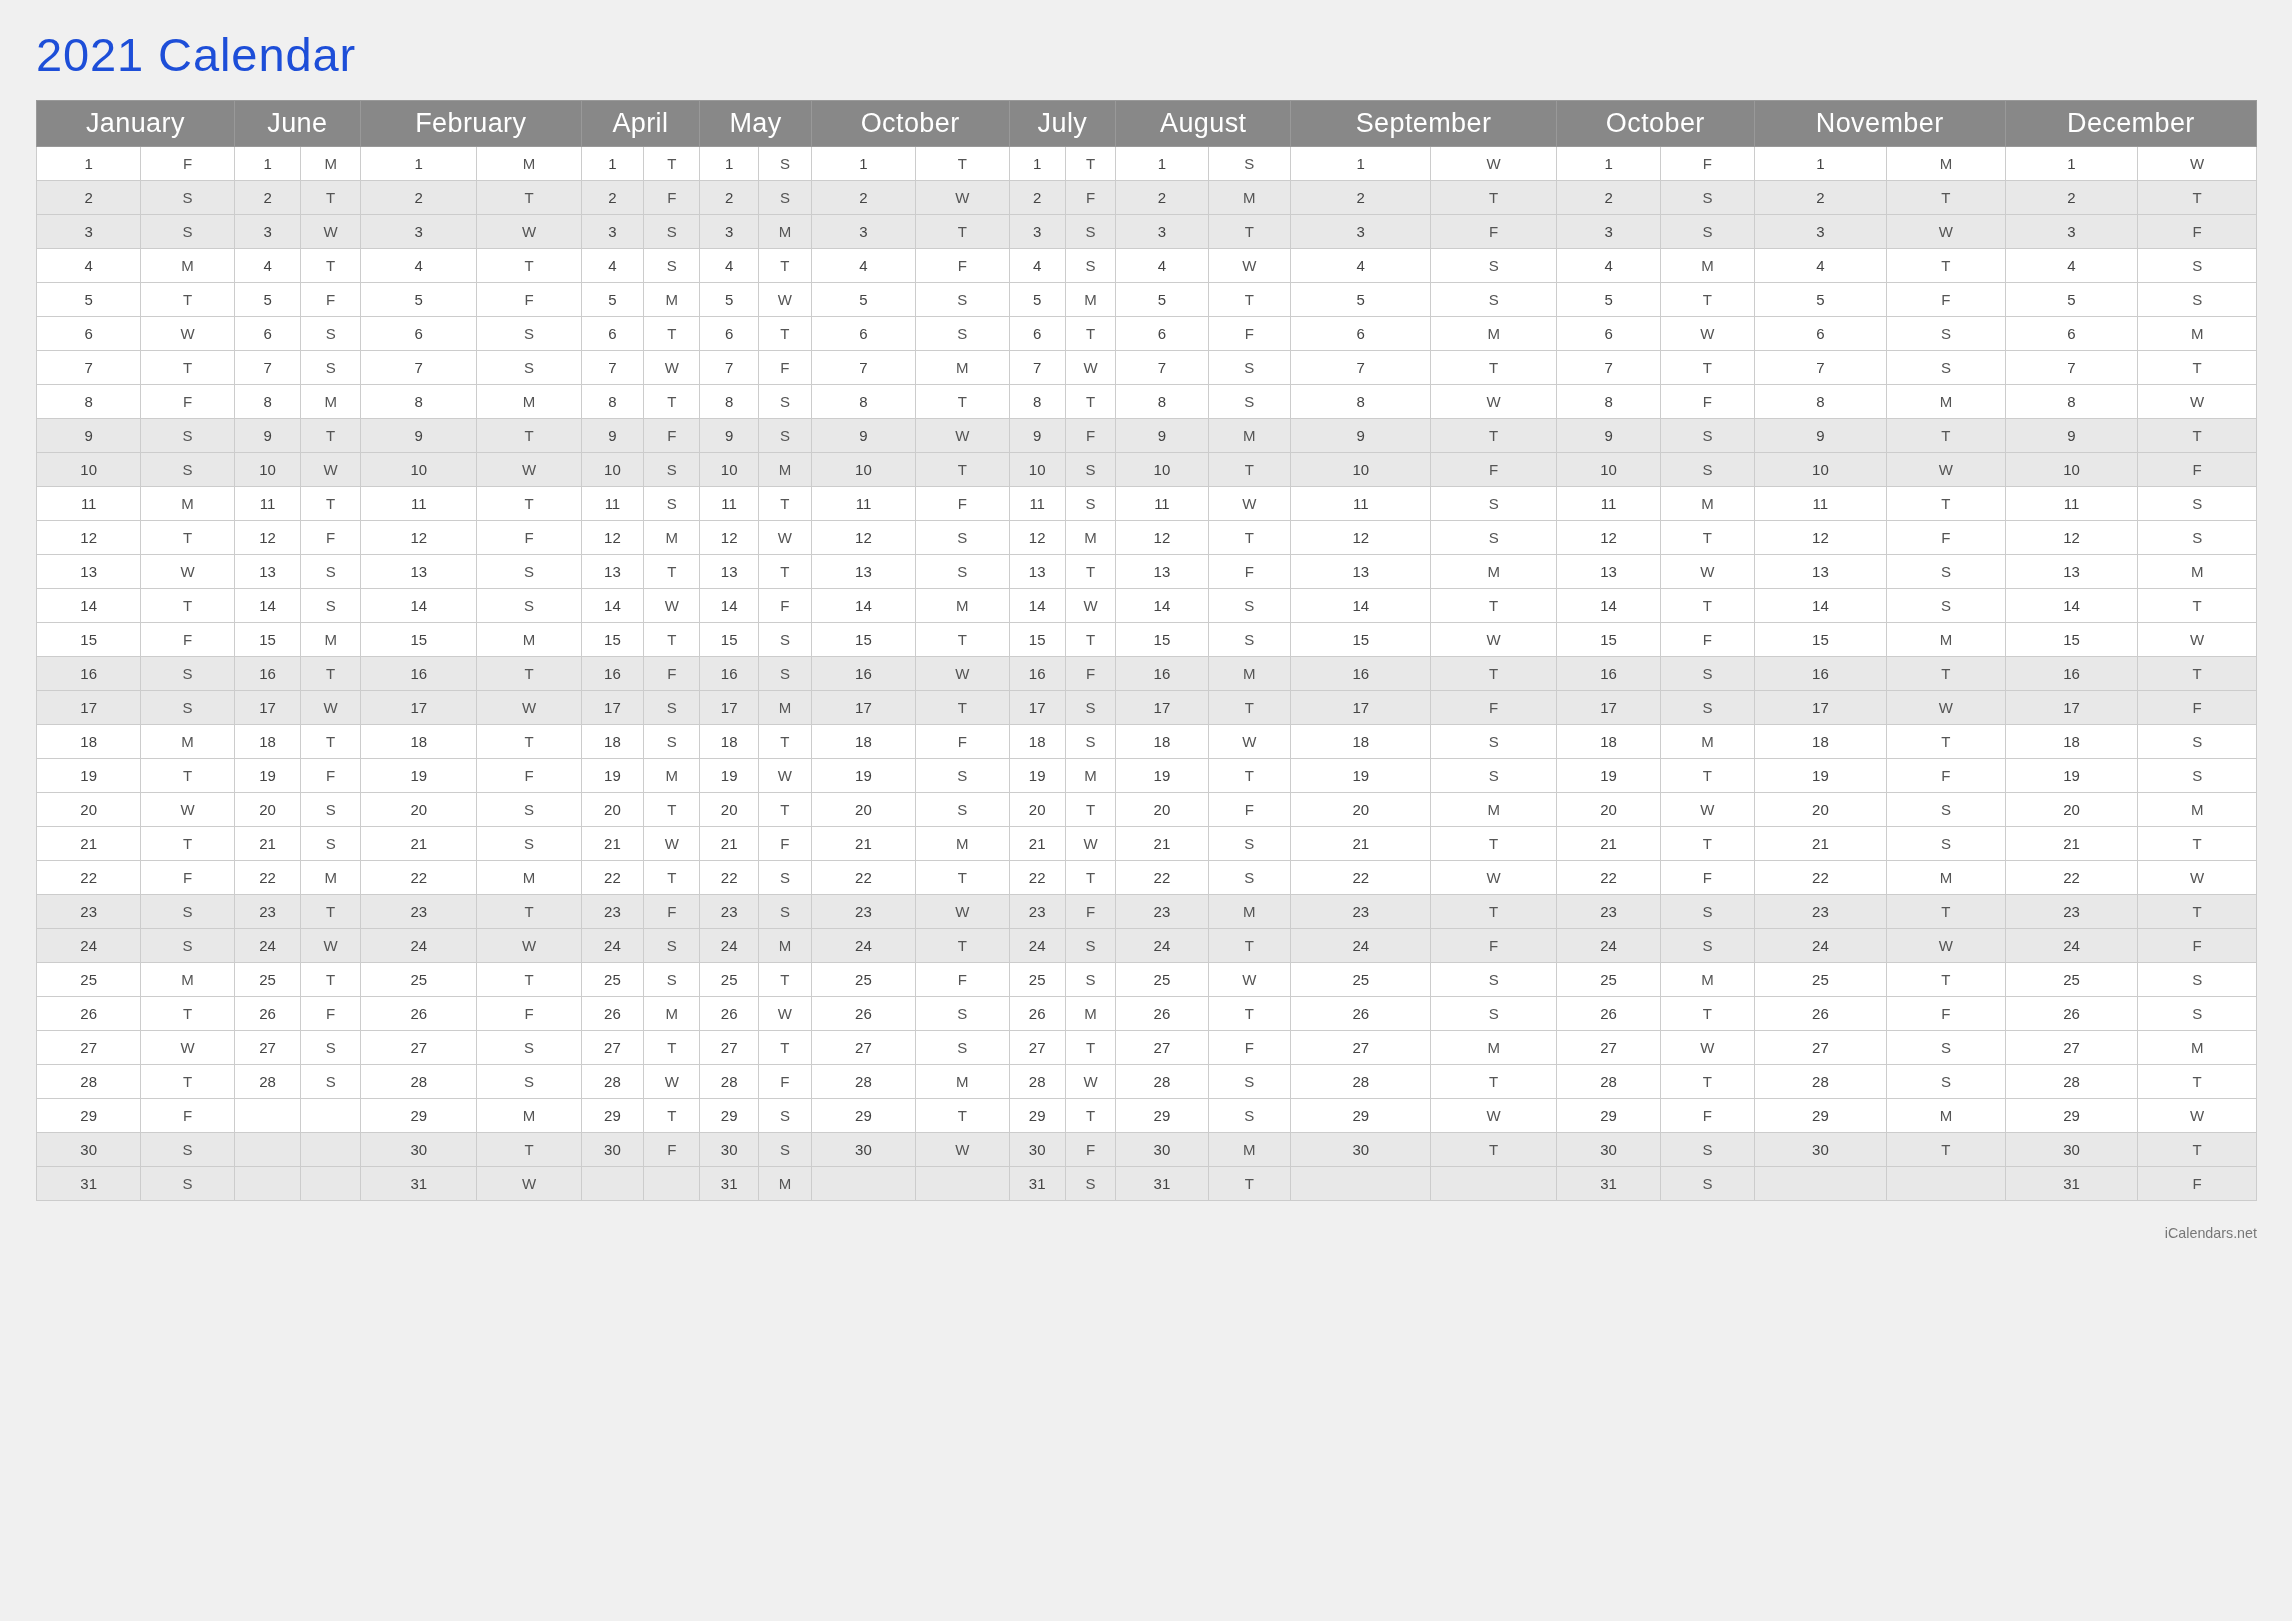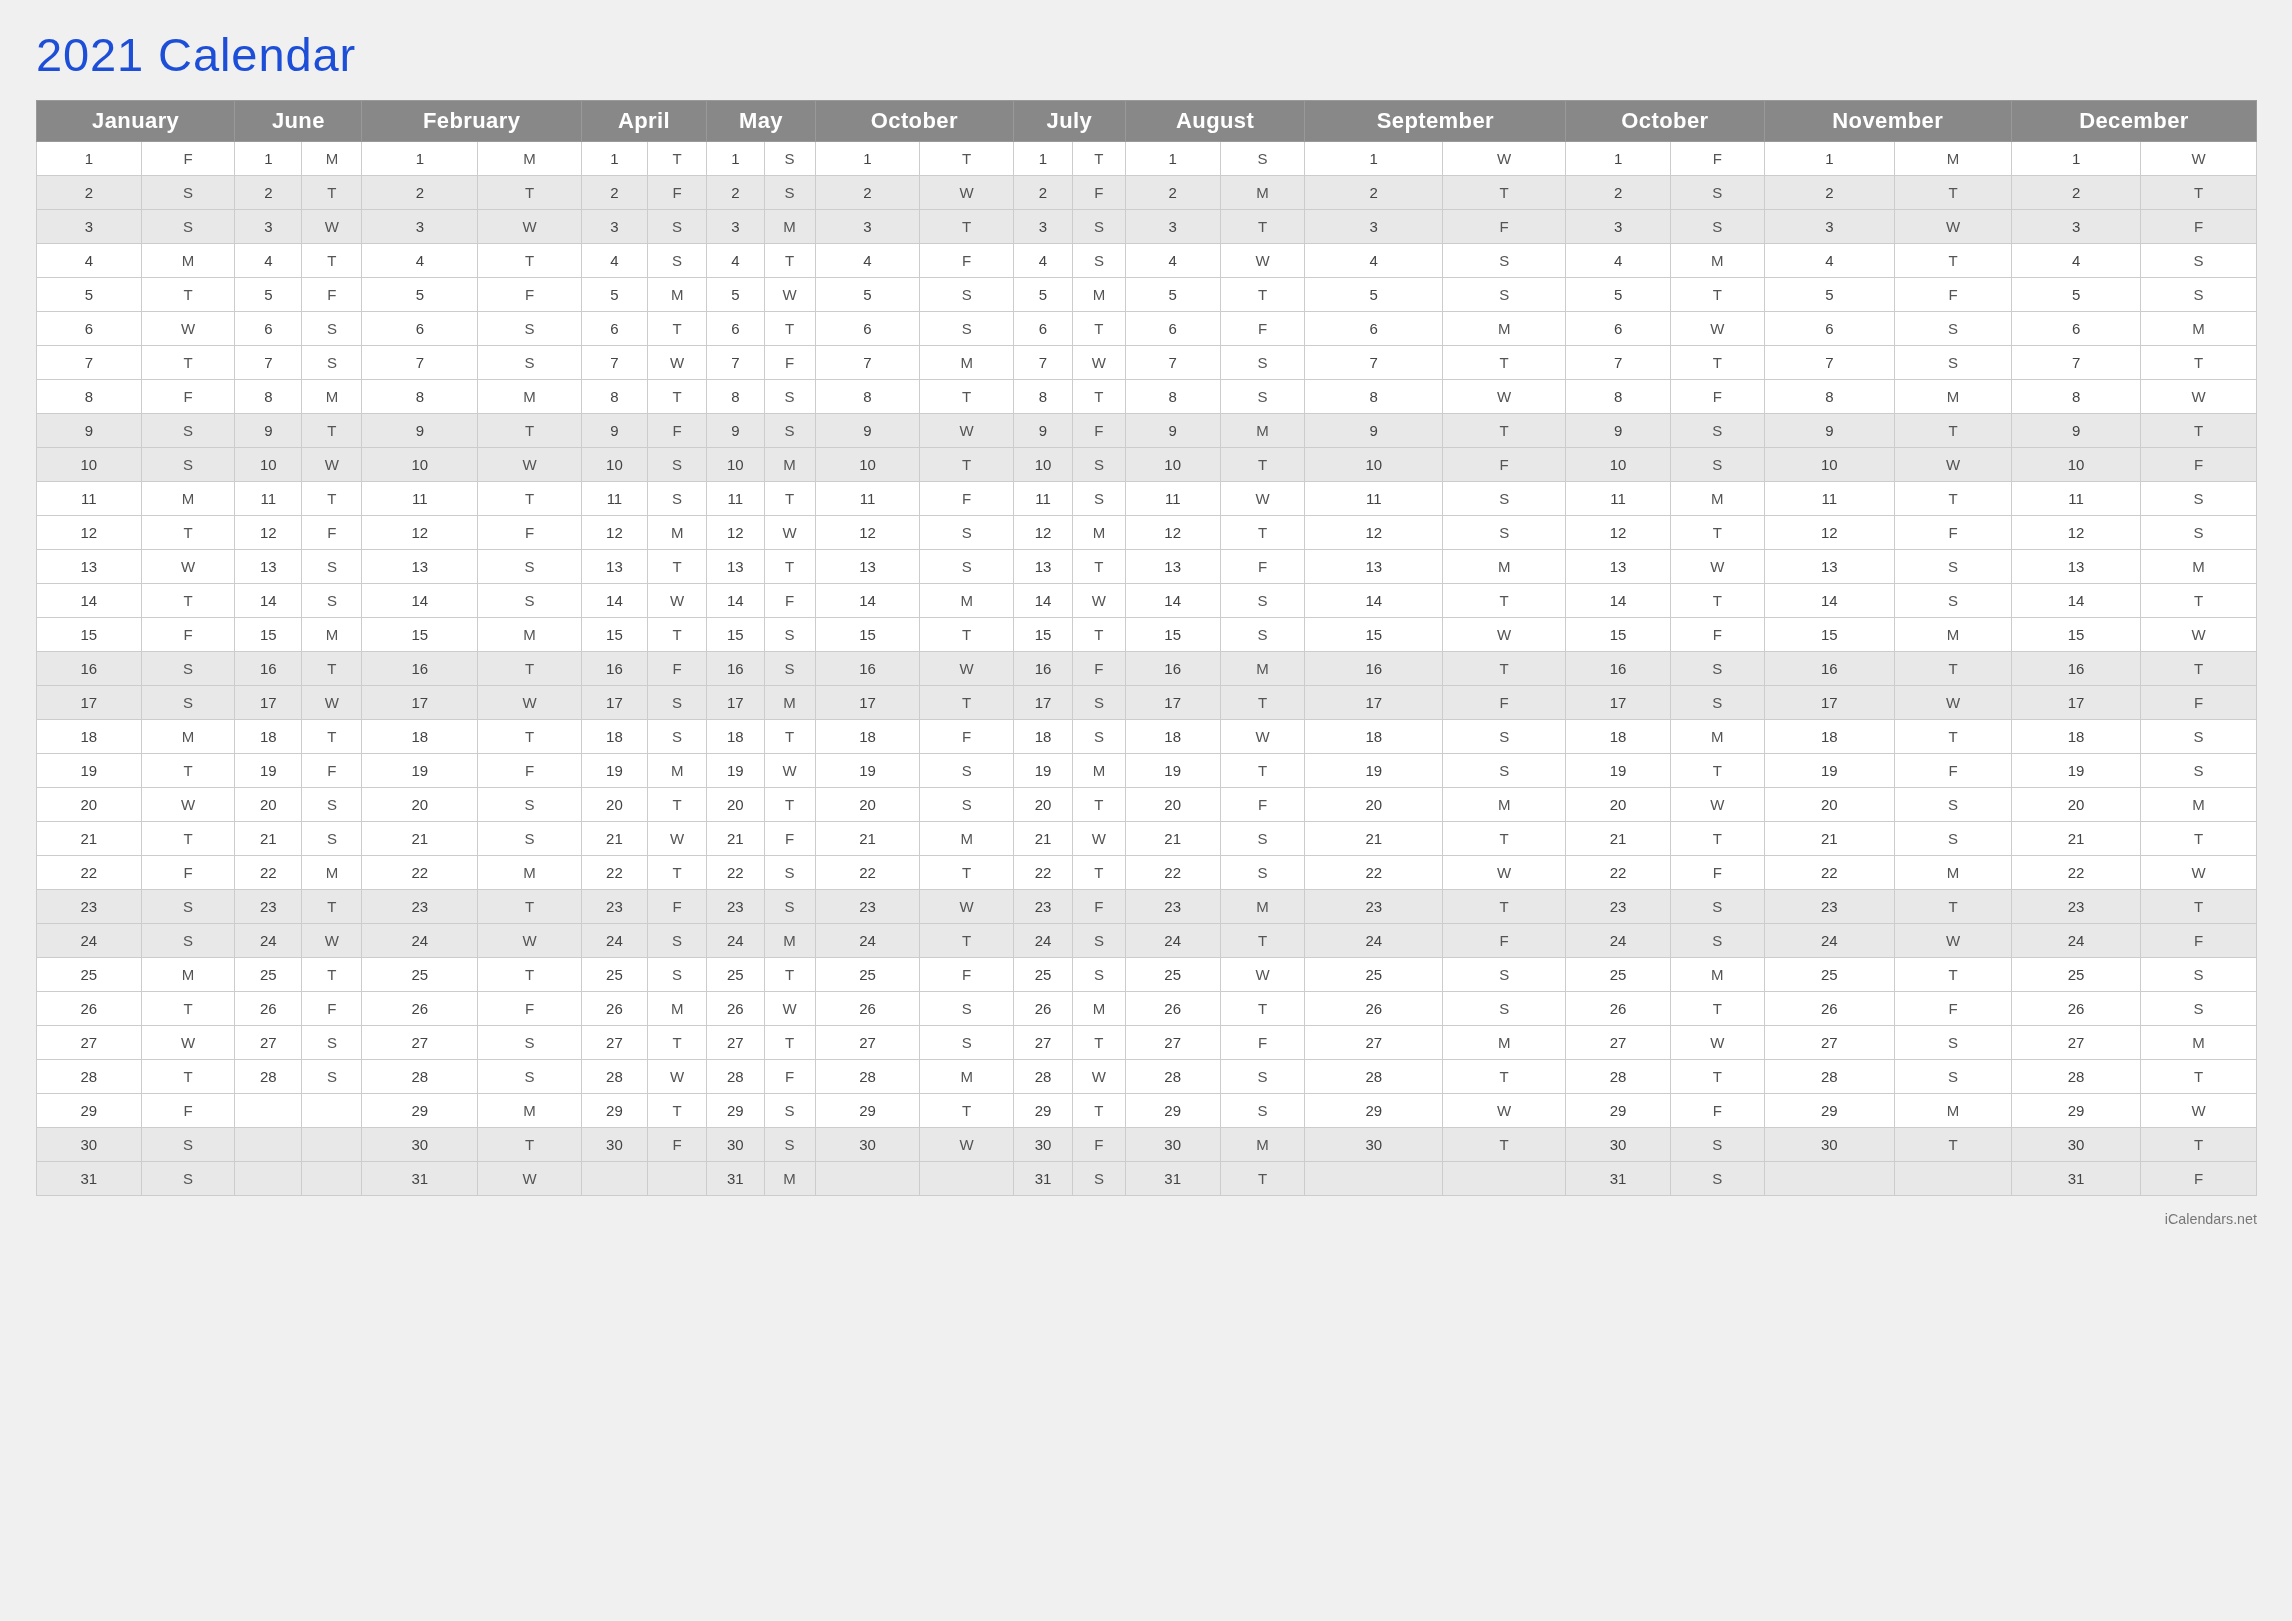--- a/index.html
+++ b/index.html
@@ -26,22 +26,22 @@
     .calendar-table th {
       background: #888;
       color: white;
       text-align: center;
       padding: 7.2px 3.6px;
       font-weight: normal;
       font-size: 18px;
       border: 0.9px solid #999;
     }
     .calendar-table th.month-header {
-      font-size: 22px;
-      font-weight: bold;
+      font-size: 27px;
+      font-weight: normal;
       letter-spacing: 0.4px;
       margin-top: 16px;
     }
     .calendar-table td {
       border: 0.9px solid #ccc;
       padding: 2.7px 3.6px;
       text-align: center;
       font-size: 15px;
       color: #333;
       height: 34px;
@@ -57,21 +57,21 @@
       min-width: 19.7px;
     }
     .row-shaded td {
       background: #e8e8e8;
     }
     .row-normal td {
       background: white;
     }
     .footer {
       text-align: right;
-      margin-top: 15px;
+      margin-top: 24px;
       font-size: 14.3px;
       color: #777;
     }
   </style>
 </head>
 <body>
 
 <h1>2021 Calendar</h1>
 
 <table class="calendar-table">

